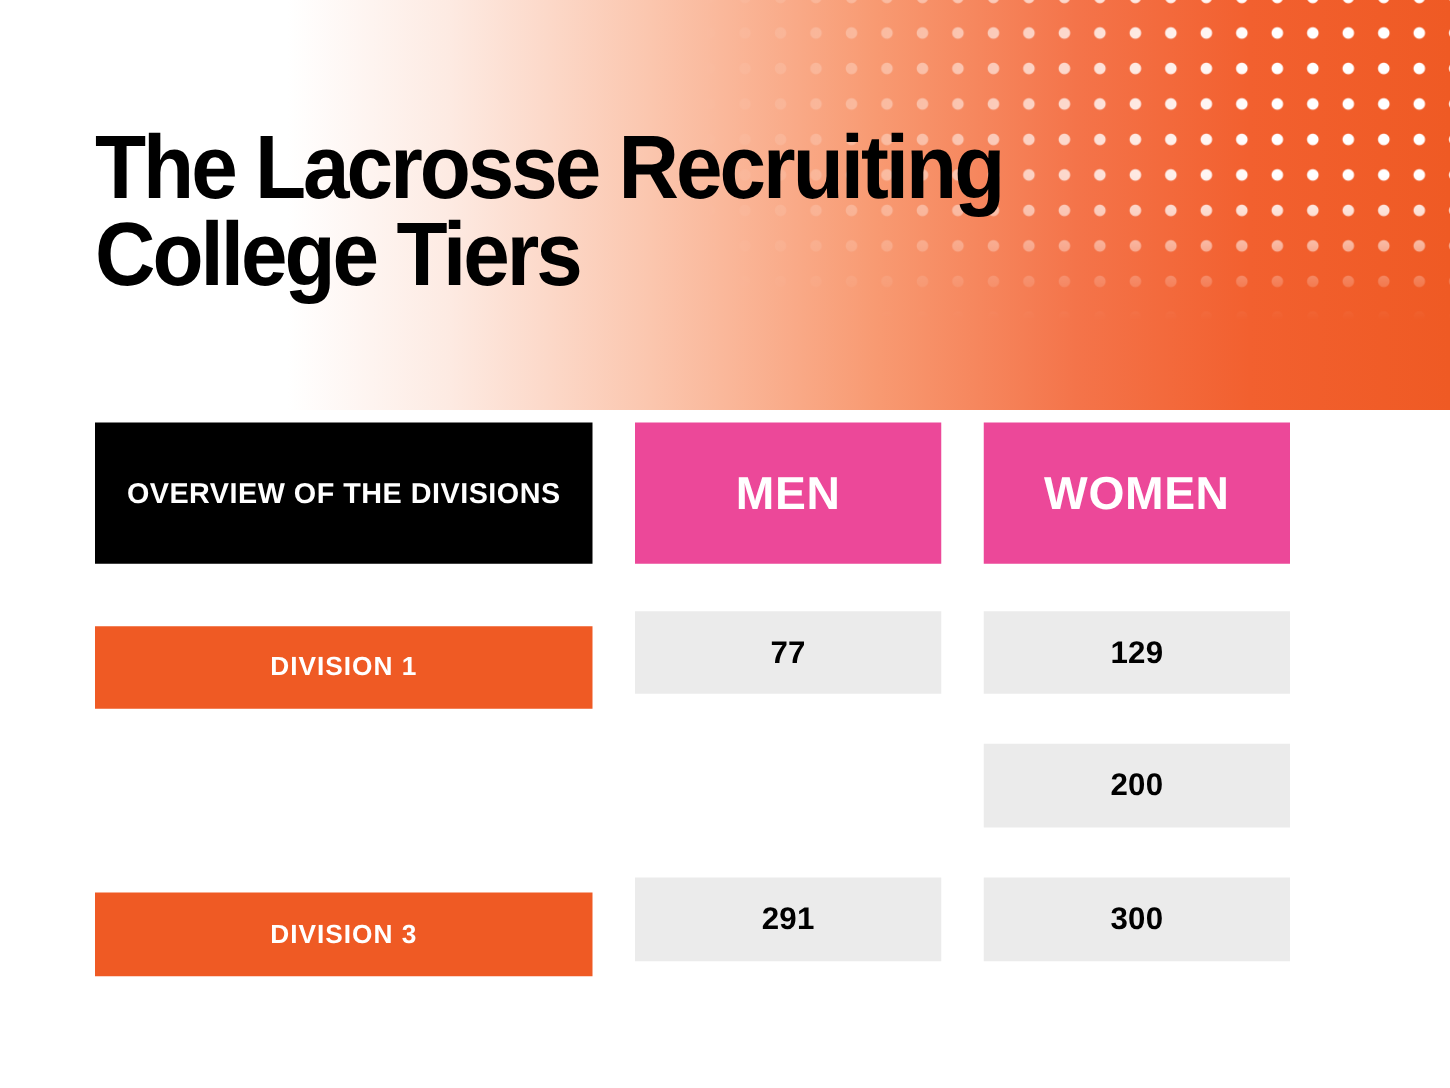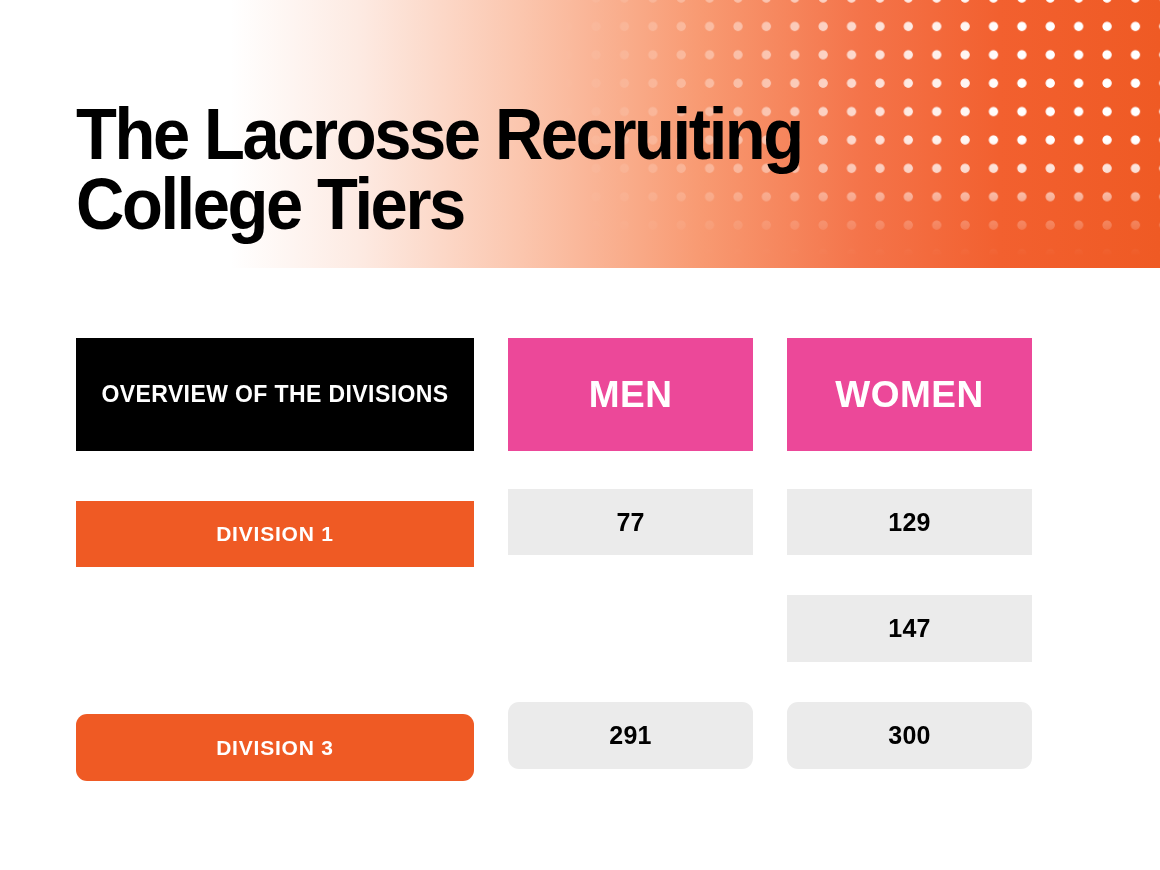--- a/index.html
+++ b/index.html
@@ -7,21 +7,21 @@
     width:1160px; height:870px;
     background:#ffffff;
     font-family:"Liberation Sans", sans-serif;
     overflow:hidden;
   }
   .page { position:relative; width:1160px; height:870px; background:#fff; }
 
   
   .banner {
     position:absolute; left:0; top:0;
-    width:1160px; height:268px;
+    width:1160px; height:328px;
     overflow:hidden;
   }
   .banner-gradient {
     position:absolute; inset:0;
     background:linear-gradient(90deg,
       #ffffff 0px,
       #ffffff 230px,
       #fdeae2 360px,
       #fbc6ae 520px,
       #f89a72 700px,
@@ -88,21 +88,21 @@
   }
   .head-metric {
     background:#ec4899; color:#fff;
     font-size:37px; font-weight:bold;
     letter-spacing:0.5px; text-transform:uppercase;
   }
 
   
   .row-1 { top:489px; height:66px; }
   .row-2 { top:595px; height:67px; }
-  .row-3 { top:702px; height:67px;border-radius:11px; }
+  .row-3 { top:702px; height:67px; }
 
   .data-label {
     background:#ef5a24; color:#fff;
     font-size:21px; font-weight:bold;
     letter-spacing:0.8px; text-transform:uppercase;margin-top:12px;
   }
   .data-value {
     background:#ebebeb; color:#000;
     font-size:25px; font-weight:bold;
     letter-spacing:0.2px;
@@ -123,20 +123,20 @@
   <div class="table">
 
     <div class="cell col-label row-head head-label">OVERVIEW OF THE DIVISIONS</div>
     <div class="cell col-men row-head head-metric">MEN</div>
     <div class="cell col-women row-head head-metric">WOMEN</div>
 
     <div class="cell col-label row-1 data-label">DIVISION 1</div>
     <div class="cell col-men row-1 data-value">77</div>
     <div class="cell col-women row-1 data-value">129</div>
 
-    <div class="cell col-women row-2 data-value">147</div>
+    <div class="cell col-women row-2 data-value">200</div>
 
     <div class="cell col-label row-3 data-label">DIVISION 3</div>
     <div class="cell col-men row-3 data-value">291</div>
     <div class="cell col-women row-3 data-value">300</div>
 
   </div>
 </div>
 
 </body></html>

